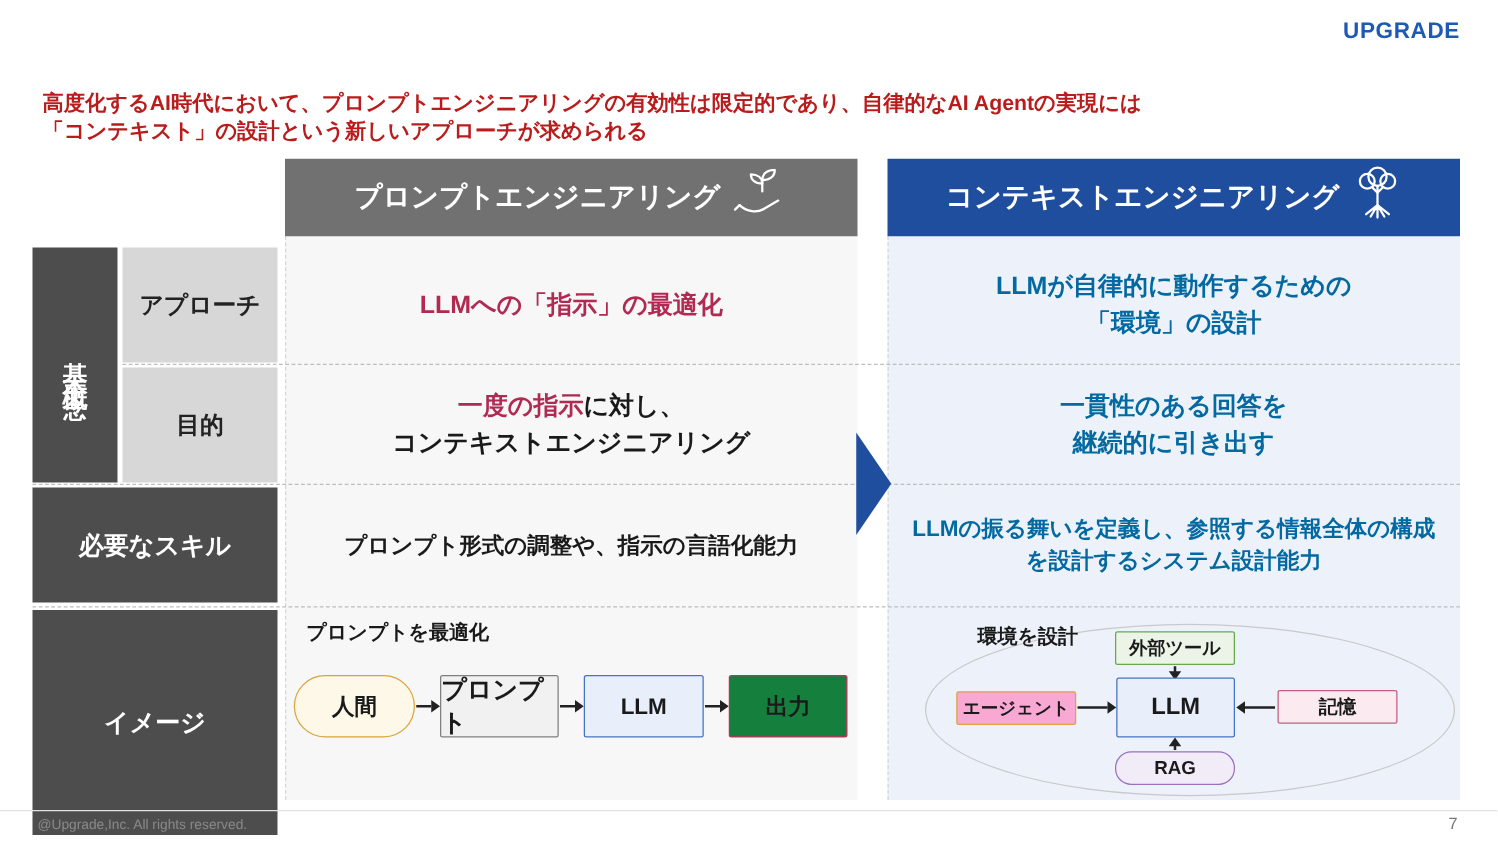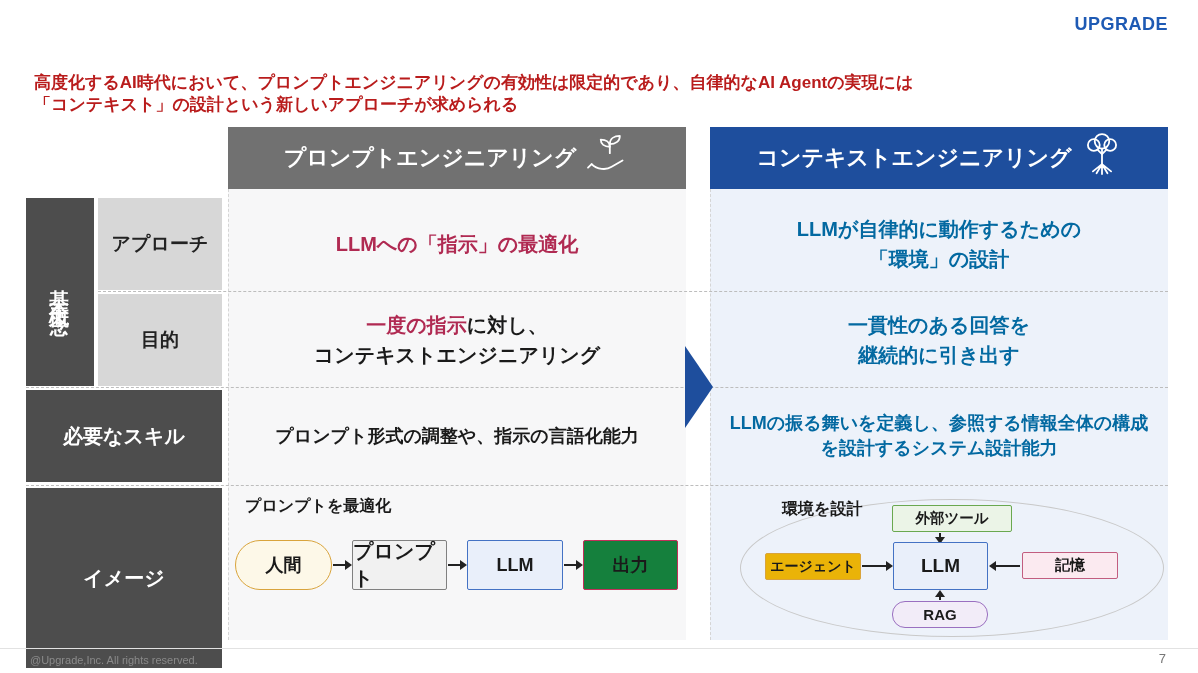--- a/index.html
+++ b/index.html
@@ -139,23 +139,23 @@
   <div class="node pill" style="left: 235px; top: 540px; width: 97px; height: 50px; font-size: 18px; border-color: rgb(217, 164, 60); background: rgb(253, 248, 232);">人間</div>
   <div class="harrow head-r" style="left:333px; top:564px; width:12px;"></div>
   <div class="node" style="left: 352px; top: 540px; width: 95px; height: 50px; font-size: 20px; border-color: rgb(128, 128, 128); background: rgb(241, 241, 241);">プロンプト</div>
   <div class="harrow head-r" style="left:448px; top:564px; width:12px;"></div>
   <div class="node" style="left: 467px; top: 540px; width: 96px; height: 50px; font-size: 18px; border-color: rgb(68, 114, 196); background: rgb(233, 239, 250);">LLM</div>
   <div class="harrow head-r" style="left:564px; top:564px; width:12px;"></div>
   <div class="node" style="left: 583px; top: 540px; width: 95px; height: 50px; font-size: 18px; border-color: rgb(194, 47, 90); background: #15803d;">出力</div>
 
   <div class="ellipse"></div>
   <div class="caption" style="left:782px; top:499px;">環境を設計</div>
-  <div class="node" style="left: 892px; top: 505px; width: 120px; height: 27px; font-size: 14.5px; border-color: rgb(106, 168, 79); background: rgb(235, 244, 231);">外部ツール</div>
+  <div class="node" style="left: 892px; top: 505px; width: 96px; height: 27px; font-size: 14.5px; border-color: rgb(106, 168, 79); background: rgb(235, 244, 231);">外部ツール</div>
   <div class="varrow head-d" style="left:939px; top:533px; height:5px;"></div>
-  <div class="node" style="left: 765px; top: 553px; width: 96px; height: 27px; font-size: 14px; border-color: rgb(217, 164, 60); background: #eab308;">エージェント</div>
+  <div class="node" style="left: 765px; top: 553px; width: 96px; height: 27px; font-size: 14px; border-color: rgb(217, 164, 60); background: #f9a8d4;">エージェント</div>
   <div class="harrow head-r" style="left:862px; top:565px; width:24px;"></div>
   <div class="node" style="left: 893px; top: 542px; width: 95px; height: 48px; font-size: 19px; border-color: rgb(68, 114, 196); background: rgb(233, 239, 250);">LLM</div>
   <div class="harrow head-l" style="left:996px; top:565px; width:24px;"></div>
   <div class="node" style="left: 1022px; top: 552px; width: 96px; height: 27px; font-size: 15px; border-color: rgb(194, 93, 127); background: rgb(251, 234, 240);">記憶</div>
   <div class="varrow head-u" style="left:939px; top:596px; height:4px;"></div>
   <div class="node" style="left: 892px; top: 601px; width: 96px; height: 27px; font-size: 15px; border-color: rgb(154, 111, 192); background: rgb(242, 236, 248); border-radius: 13px;">RAG</div>
 
   <div class="footer-line"></div>
   <div class="copyright">@Upgrade,Inc. All rights reserved.</div>
   <div class="pagenum">7</div>

